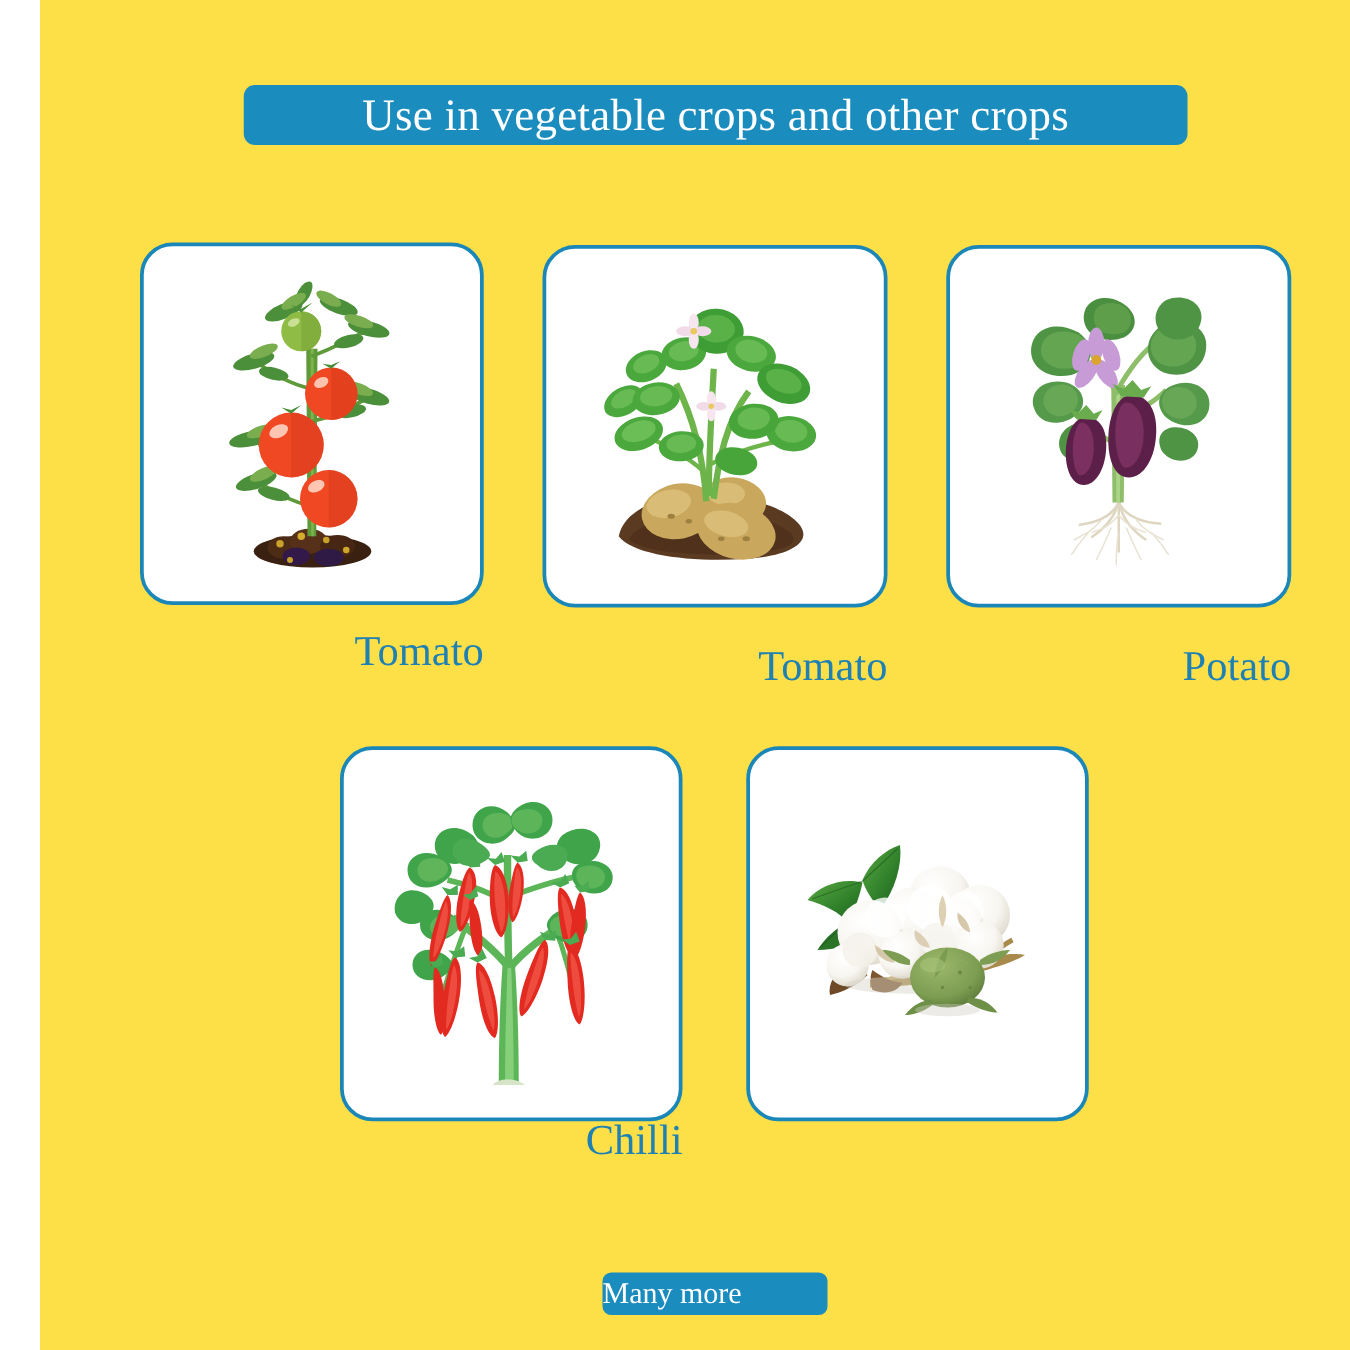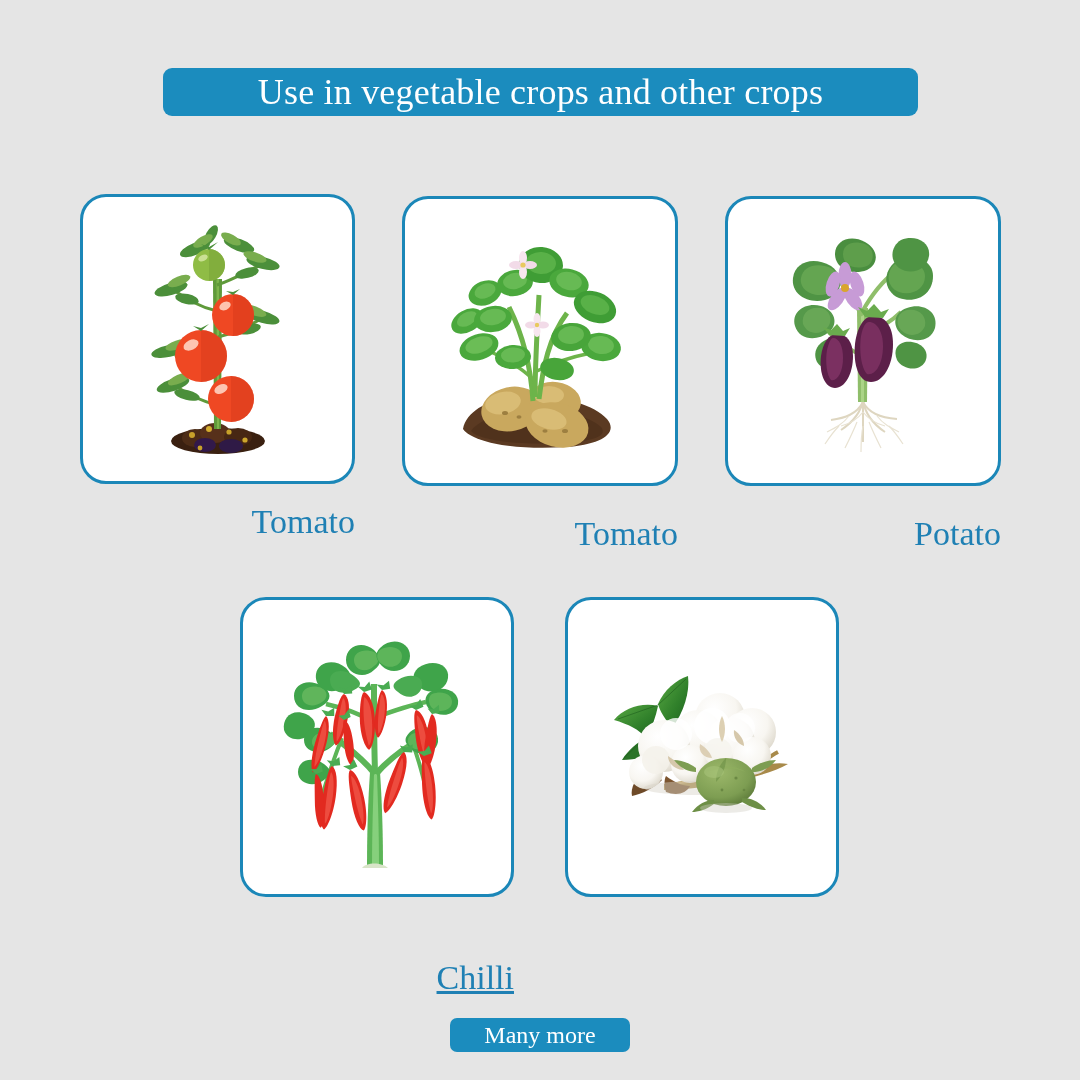--- a/index.html
+++ b/index.html
@@ -10,21 +10,22 @@
   body {
     width: 1080px;
     height: 1080px;
     font-family: "Liberation Serif", serif;
     overflow: hidden;
     position: relative;
   }
   .page {
     position: absolute;
     inset: 0;
-    background: #e5e5e5;
+    background: #fde047;
+    margin-left: 32px;
   }
 
   
   .title-banner {
     position: absolute;
     left: 163px;
     top: 68px;
     width: 755px;
     height: 48px;
     background: #1b8cbe;
@@ -74,37 +75,36 @@
   #label-tomato { left: 80px;  top: 505px; width: 275px; }
 
   #card-potato  { left: 402px; top: 196px; width: 276px; height: 290px; }
   #label-potato { left: 402px; top: 517px; width: 276px; }
 
   #card-brinjal { left: 725px; top: 196px; width: 276px; height: 290px; }
   #label-brinjal{ left: 725px; top: 517px; width: 276px; }
 
   
   #card-chilli  { left: 240px; top: 597px; width: 274px; height: 300px; }
-  #label-chilli { left: 240px; top: 961px; width: 274px; text-decoration: underline; }
+  #label-chilli { left: 240px; top: 896px; width: 274px; }
 
   #card-cotton  { left: 565px; top: 597px; width: 274px; height: 300px; }
   #label-cotton { left: 565px; top: 921px; width: 274px; }
 
   
   .many-more {
     position: absolute;
     left: 450px;
     top: 1018px;
     width: 180px;
     height: 34px;
     background: #1b8cbe;
     border-radius: 7px;
     display: flex;
     align-items: center;
-    justify-content: center;
   }
   .many-more-text {
     color: #ffffff;
     font-family: "Liberation Serif", serif;
     font-size: 24px;
     line-height: 1;
     white-space: nowrap;
   }
 </style>
 </head>

